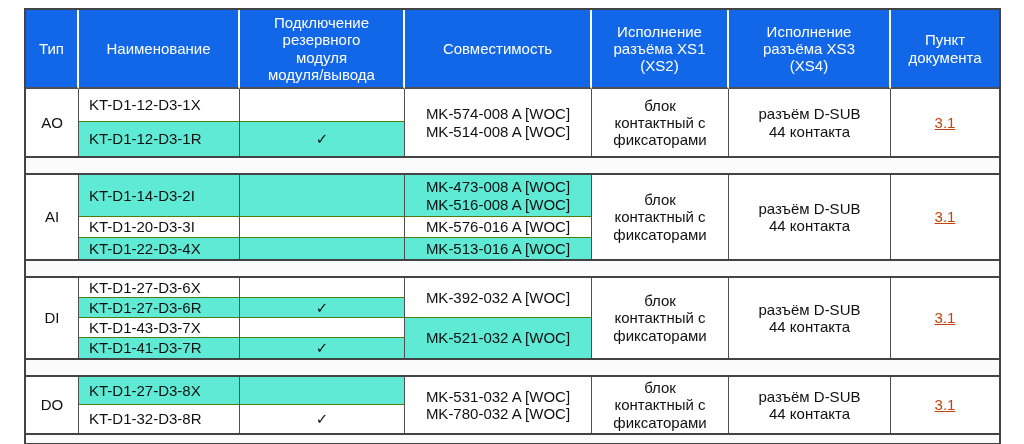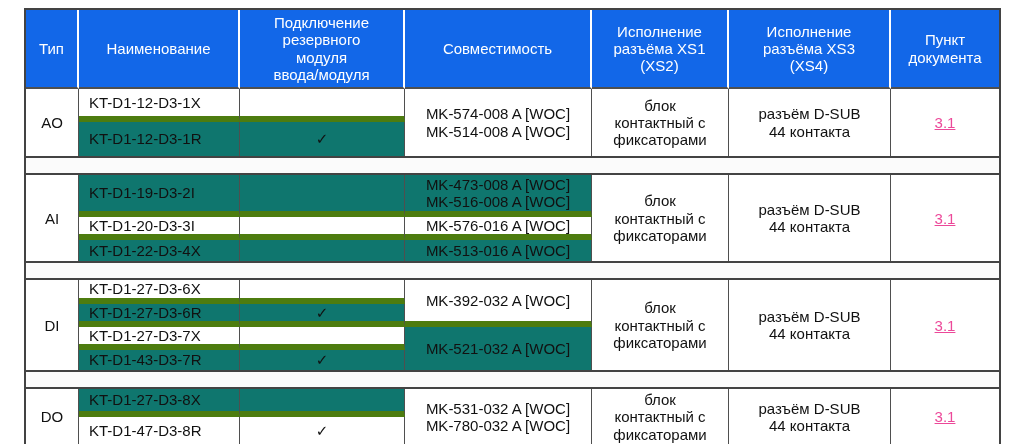--- a/index.html
+++ b/index.html
@@ -5,40 +5,40 @@
   * { box-sizing: border-box; margin: 0; padding: 0; }
   body { font-family: "Liberation Sans", "DejaVu Sans", sans-serif; background: #ffffff; }
   .page { position: relative; width: 1024px; height: 444px; background: #ffffff; overflow: hidden; }
   table.tbl {
     position: absolute; left: 24px; top: 8px; width: 973px;
     border-collapse: separate; border-spacing: 0; table-layout: fixed;
     border: 2px solid #434343;
     font-size: 15px; color: #111111;
   }
   th, td { vertical-align: middle; text-align: center; line-height: 1.15; }
-  td { border-right: 1px solid #4f4f4f; border-bottom: 6px solid #4d7c0f; background: #ffffff; }
+  td { border-right: 1px solid #4f4f4f; border-bottom: 1px solid #4d7c0f; background: #ffffff; }
   td.last { border-right: none; }
   td.gb { border-bottom: none; }
   th {
     background: #1267e8; color: #ffffff; font-weight: normal;
     border-right: 2px solid #ffffff; border-bottom: 2px solid #4f4f4f;
     padding: 4px 2px;
   }
   th.last { border-right: none; margin-top: 7px; }
   .pre { white-space: pre-line; }
   td.name { text-align: left; padding-left: 10px; }
-  td.shaded { background: #0f766e; }
+  td.shaded { background: #5eead4; }
   td.check { font-size: 15px; }
   tr.spacer td {
     border-right: none; background: #fbfbfb;
     border-top: 2px solid #434343; border-bottom: 2px solid #434343;
     height: 19px;
   }
   tr.spacer.tail td { border-bottom: none; height: 10px; }
-  a.doclink { color: #ec4899; text-decoration: underline; cursor: pointer; }
+  a.doclink { color: #c2410c; text-decoration: underline; cursor: pointer; }
 </style>
 </head>
 <body>
 
 <div class="page">
   <table class="tbl">
     <colgroup>
       <col style="width:53px">
         <col style="width:161px">
         <col style="width:165px">
@@ -47,21 +47,21 @@
         <col style="width:162px">
       <col style="width:108px">
     </colgroup>
     <thead>
       <tr style="height:76px">
         <th class="pre">Тип</th>
         <th class="pre">Наименование</th>
         <th class="pre">Подключение
 резервного
 модуля
-ввода/модуля</th>
+модуля/вывода</th>
         <th class="pre">Совместимость</th>
         <th class="pre">Исполнение
 разъёма XS1
 (XS2)</th>
         <th class="pre">Исполнение
 разъёма XS3
 (XS4)</th>
         <th class="pre last">Пункт
 документа</th>
       </tr>
@@ -86,21 +86,21 @@
       <tr style="height:34px">
         <td class="name shaded gb">KT-D1-12-D3-1R</td>
         <td class="check shaded gb">✓</td>
       </tr>
       <tr class="spacer">
           <td colspan="7"></td>
         </tr>
 
       <tr style="height:42px">
         <td rowspan="3" class="gb">AI</td>
-        <td class="name shaded">KT-D1-19-D3-2I</td>
+        <td class="name shaded">KT-D1-14-D3-2I</td>
         <td class="check shaded"></td>
         <td class="pre shaded">MK-473-008 A [WOC]
 MK-516-008 A [WOC]</td>
         <td rowspan="3" class="pre gb">блок
 контактный с
 фиксаторами</td>
         <td rowspan="3" class="pre gb">разъём D-SUB
 44 контакта</td>
         <td rowspan="3" class="last gb">
           <a href="#" class="doclink">3.1</a>
@@ -132,26 +132,26 @@
 44 контакта</td>
         <td rowspan="4" class="last gb">
           <a href="#" class="doclink">3.1</a>
         </td>
       </tr>
       <tr style="height:20px">
         <td class="name shaded">KT-D1-27-D3-6R</td>
         <td class="check shaded">✓</td>
       </tr>
       <tr style="height:20px">
-        <td class="name">KT-D1-27-D3-7X</td>
+        <td class="name">KT-D1-43-D3-7X</td>
         <td class="check"></td>
         <td rowspan="2" class="pre shaded gb">MK-521-032 A [WOC]</td>
       </tr>
       <tr style="height:20px">
-        <td class="name shaded gb">KT-D1-43-D3-7R</td>
+        <td class="name shaded gb">KT-D1-41-D3-7R</td>
         <td class="check shaded gb">✓</td>
       </tr>
       <tr class="spacer">
           <td colspan="7"></td>
         </tr>
 
       <tr style="height:28px">
         <td rowspan="2" class="gb">DO</td>
         <td class="name shaded">KT-D1-27-D3-8X</td>
         <td class="check shaded"></td>
@@ -160,21 +160,21 @@
         <td rowspan="2" class="pre gb">блок
 контактный с
 фиксаторами</td>
         <td rowspan="2" class="pre gb">разъём D-SUB
 44 контакта</td>
         <td rowspan="2" class="last gb">
           <a href="#" class="doclink">3.1</a>
         </td>
       </tr>
       <tr style="height:28px">
-        <td class="name gb">KT-D1-47-D3-8R</td>
+        <td class="name gb">KT-D1-32-D3-8R</td>
         <td class="check gb">✓</td>
       </tr>
       <tr class="spacer tail">
           <td colspan="7"></td>
         </tr>
     </tbody>
   </table>
 </div>
 
 </body></html>

